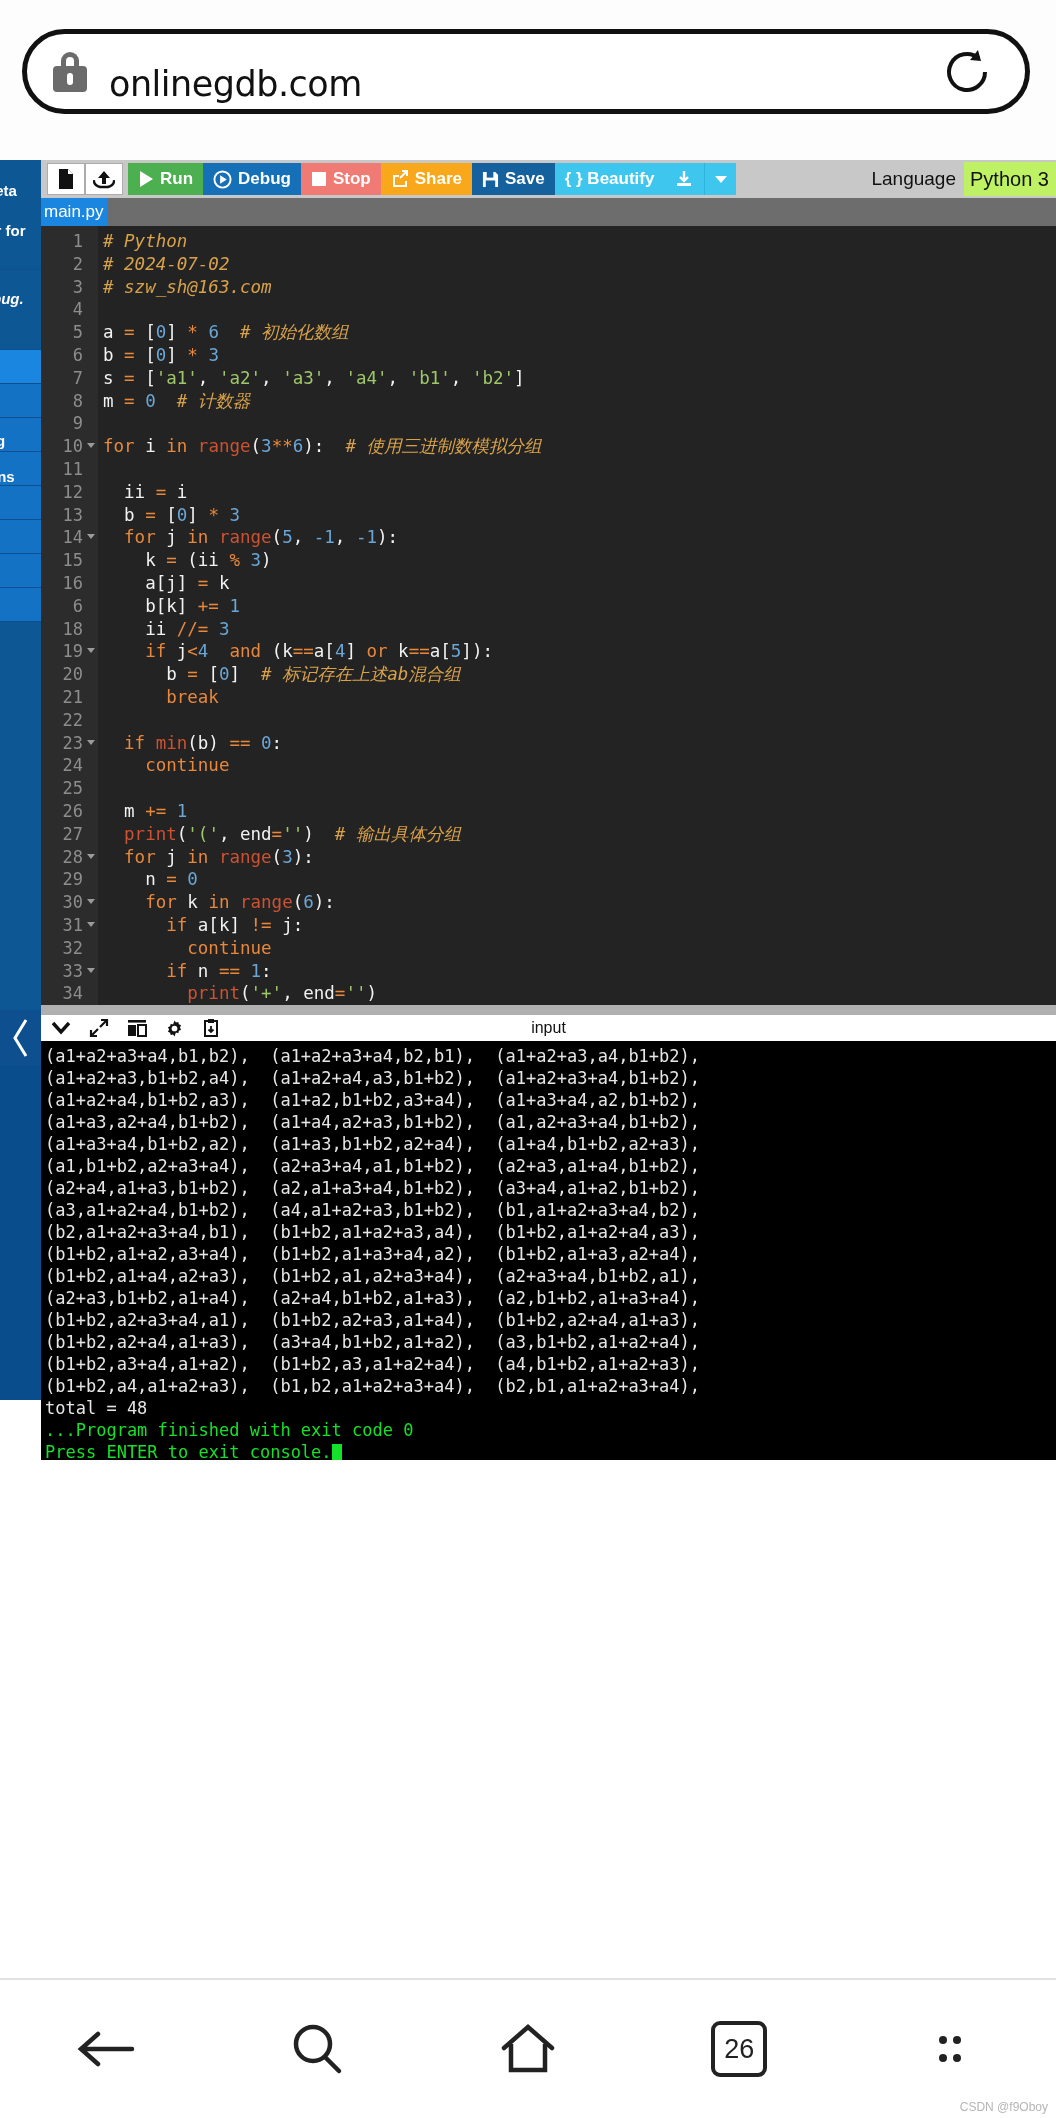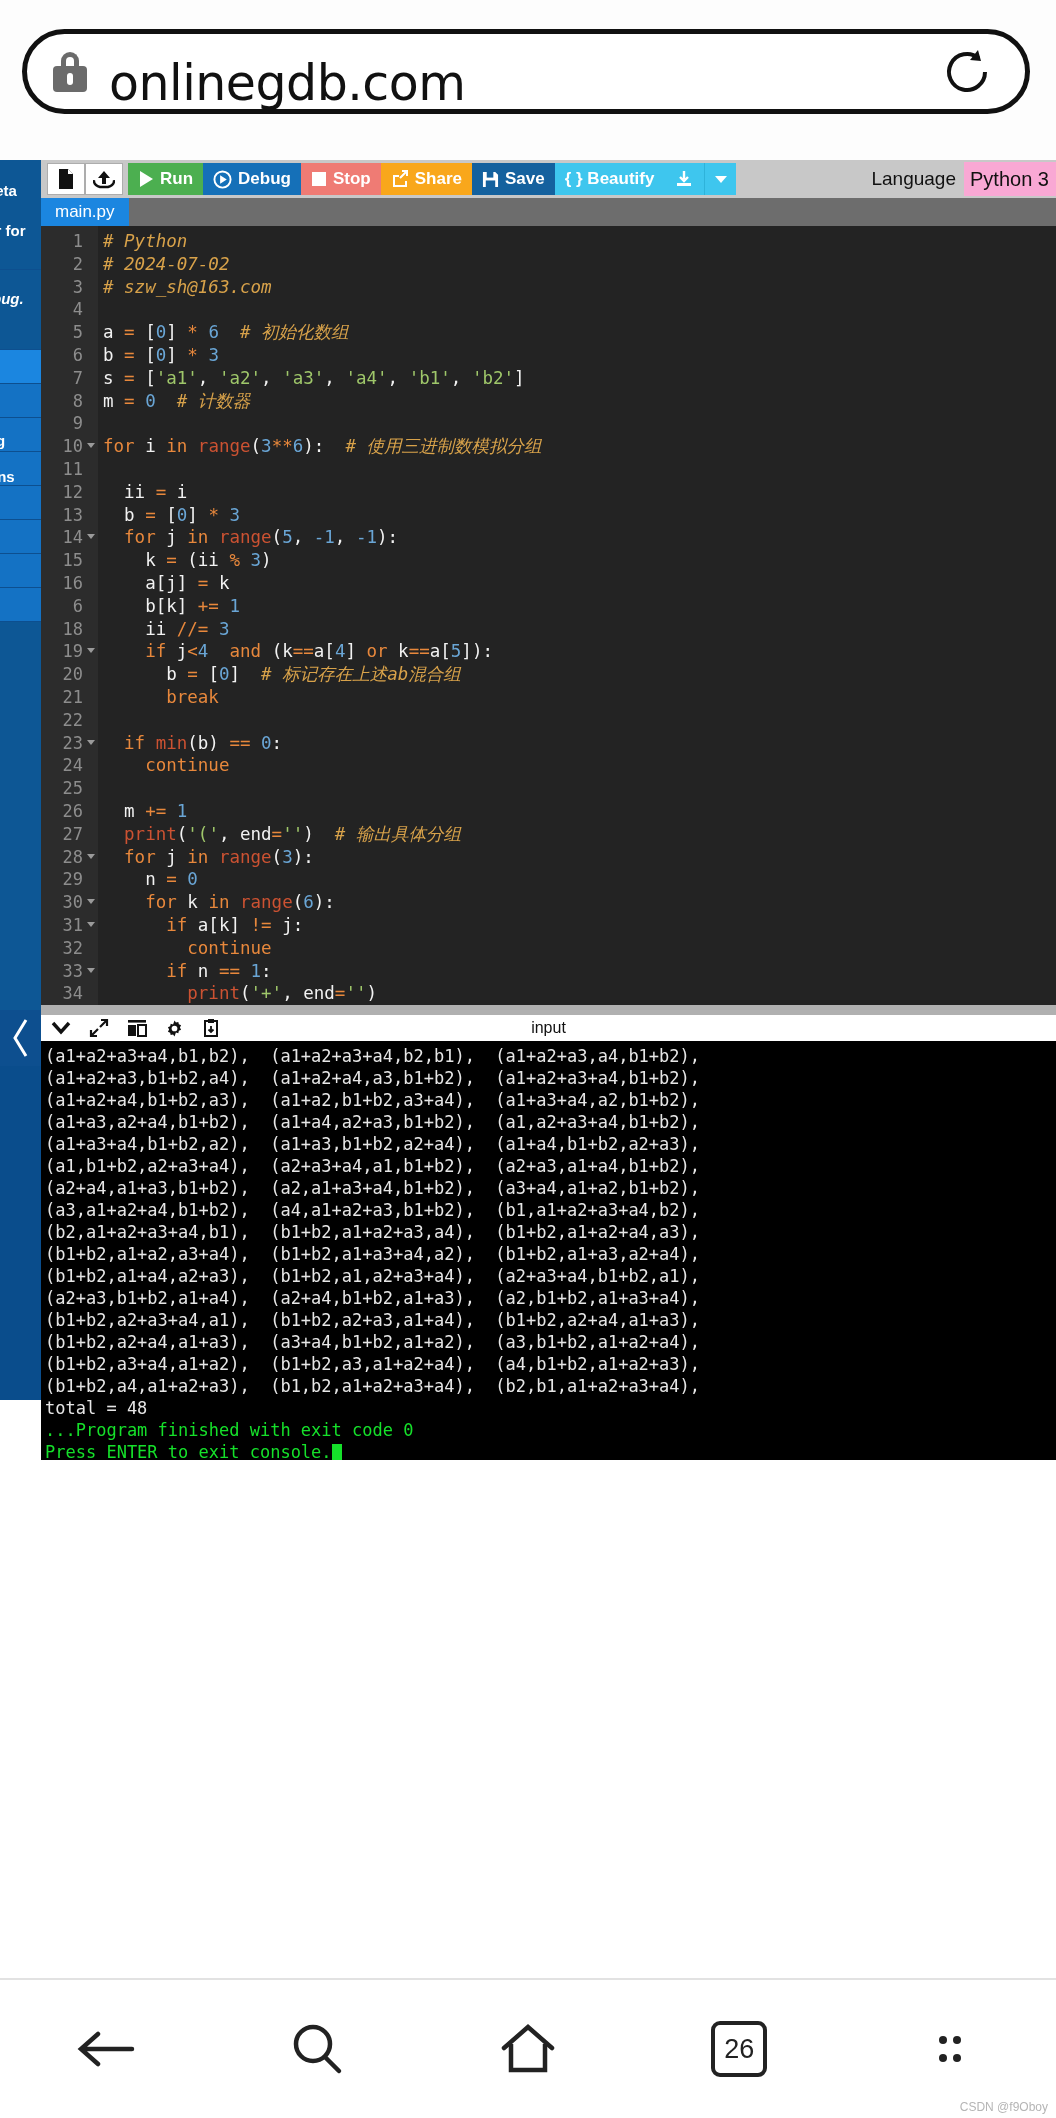--- a/index.html
+++ b/index.html
@@ -29,21 +29,21 @@
   }
   .lock-icon .body {
     position:absolute; left:0; top:14px; width:34px; height:26px;
     background:#6b6b6b; border-radius:4px;
   }
   .lock-icon .body:after {
     content:""; position:absolute; left:14px; top:7px; width:6px; height:12px;
     background:#fff; border-radius:3px;
   }
   .url-text {
-    font-size:49px; color:#111; letter-spacing:-0.5px;
+    font-size:35px; color:#111; letter-spacing:-0.5px;
     font-family:"DejaVu Sans", sans-serif; font-weight:400;margin-top:24px;
   }
   .reload-icon {
     position:absolute; right:32px; top:50%; transform:translateY(-50%);
     width:52px; height:52px;
   }
 
   
   .left-rail {
     position:absolute; left:0; top:160px; width:41px; height:1240px;
@@ -80,32 +80,32 @@
   .tb-share  { background:#f9a71b; }
   .tb-save   { background:#14619e; }
   .tb-beaut  { background:#3ec6ee; }
   .tb-dl     { background:#3ec6ee; width:40px; padding:0; }
   .tb-caret  { background:#3ec6ee; width:32px; padding:0; border-left:1px solid #2eb3da; }
   .lang-label {
     margin-left:auto; display:flex; align-items:center; color:#111;
     font-size:19px; padding:0 8px; font-family:"Liberation Sans", sans-serif;
   }
   .lang-value {
-    display:flex; align-items:center; background:#f9a8d4; color:#111;
+    display:flex; align-items:center; background:#bef264; color:#111;
     font-size:20px; padding:0 6px; margin:2px 0; min-width:92px;
   }
 
   .tabbar {
     position:absolute; left:0; top:38px; width:1015px; height:28px;
     background:#6d6d6d;
   }
   .tab {
     position:absolute; left:0; top:0; height:28px; background:#1b86e0;
     color:#fff; font-size:17px; display:flex; align-items:center;
-    padding:0 14px; font-family:"Liberation Sans", sans-serif;
+    padding:0 3px; font-family:"Liberation Sans", sans-serif;
   }
 
   .editor {
     position:absolute; left:0; top:66px; width:1015px; height:779px;
     background:#232323; overflow:hidden;
   }
   .gutter {
     position:absolute; left:0; top:0; width:57px; height:779px; background:#2c2c2c;
   }
   .code-rows { position:absolute; left:0; top:4px; width:1015px; }

